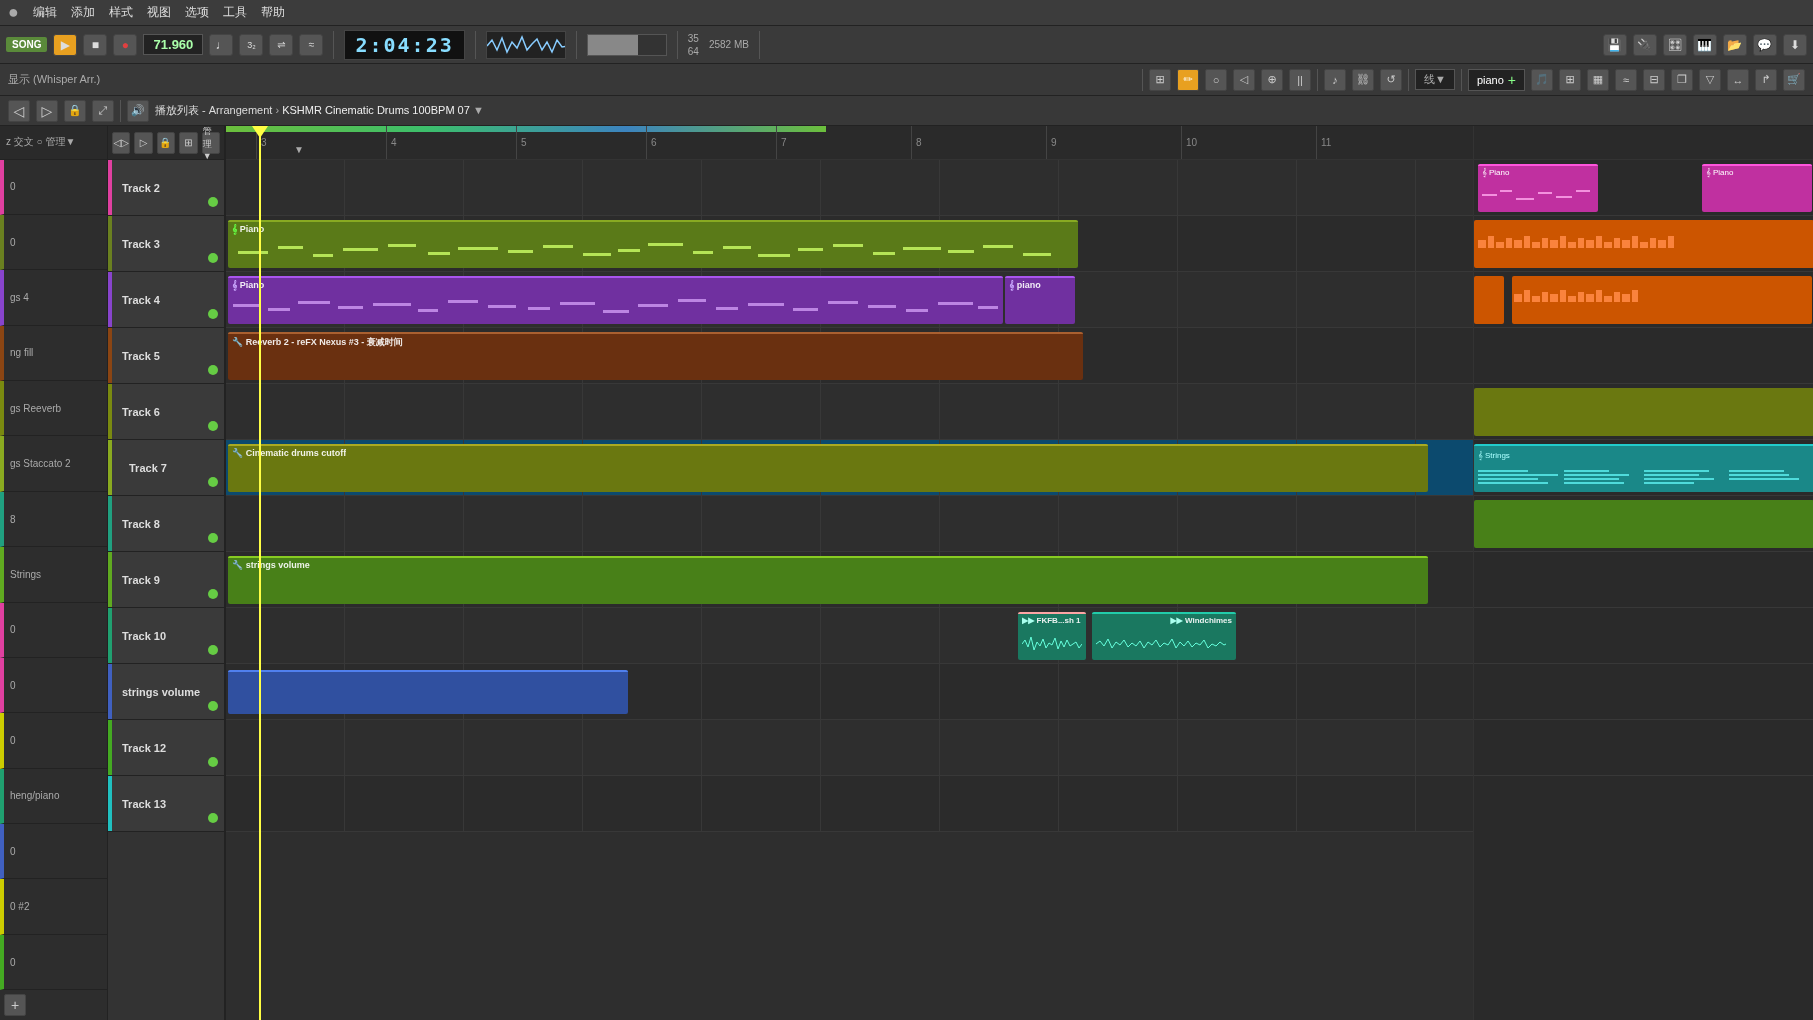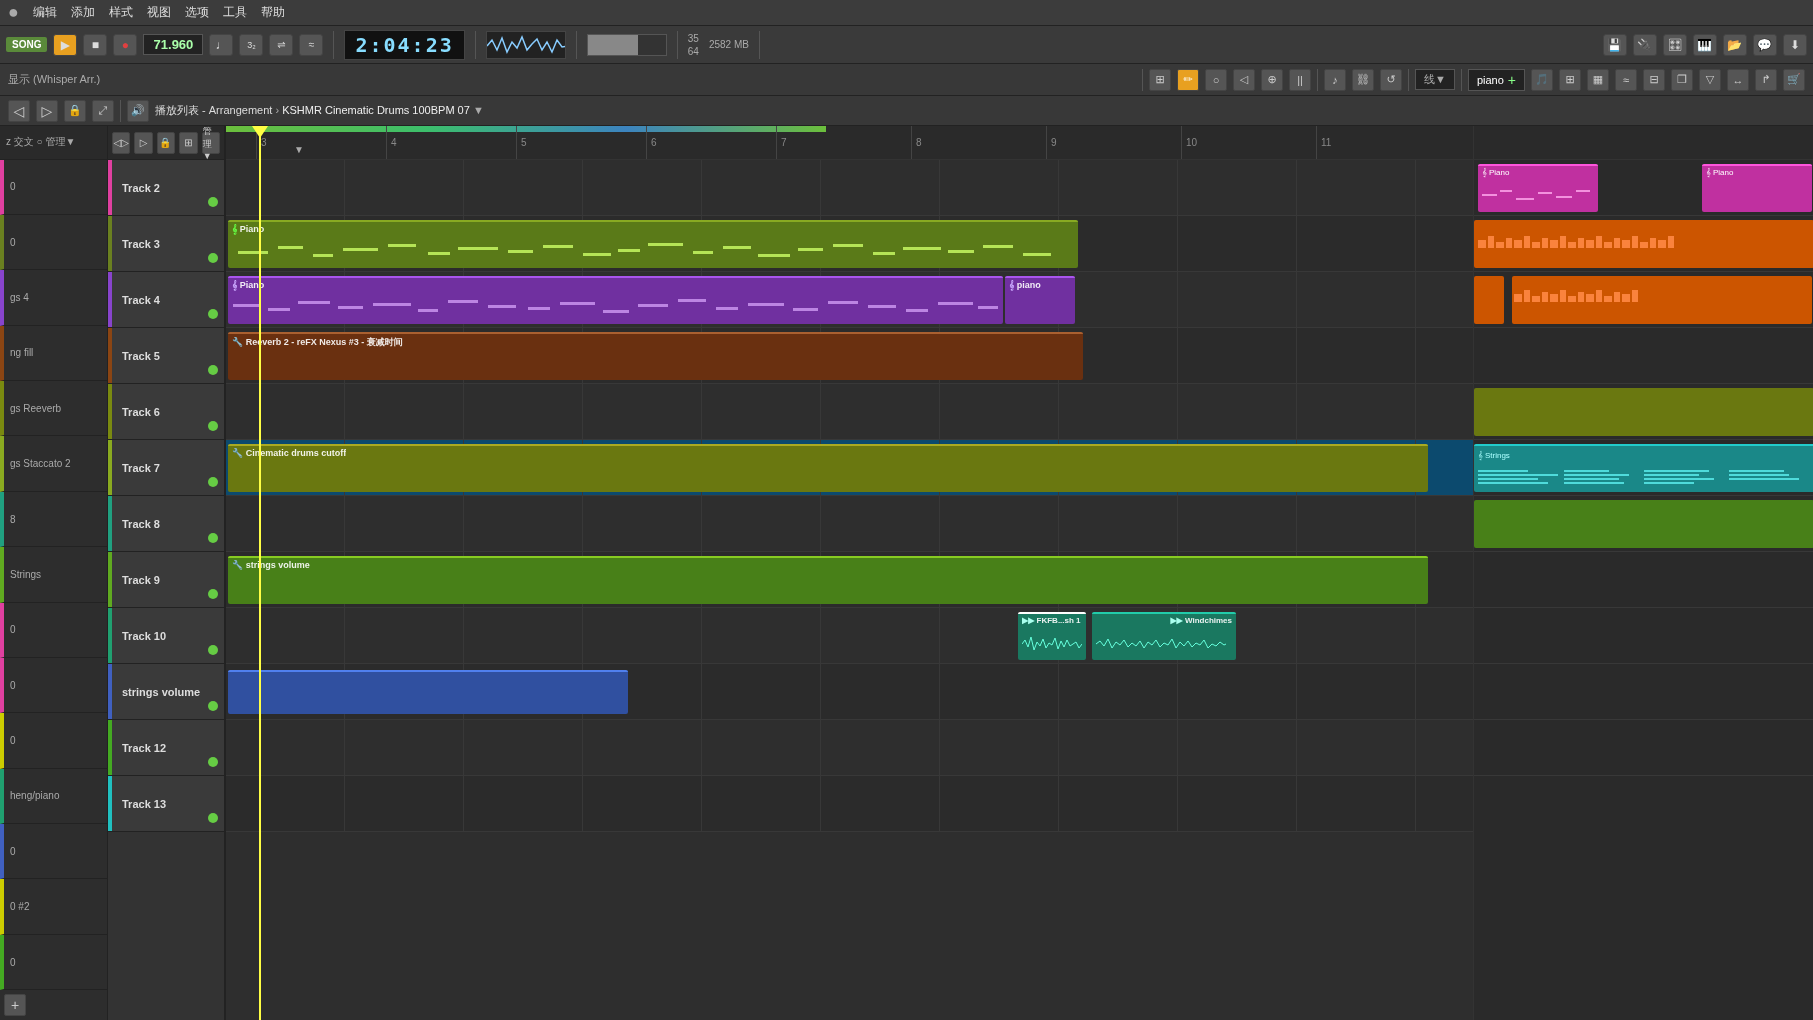--- a/index.html
+++ b/index.html
@@ -542,21 +542,21 @@
       </div>
 
       <div class="track-header">
         <div class="track-color-bar" style="background:#7a8a10;"></div>
         <span class="track-name" style="margin-left:8px;">Track 6</span>
         <div class="track-dot"></div>
       </div>
 
       <div class="track-header">
         <div class="track-color-bar" style="background:#8aaa20;"></div>
-        <span class="track-name" style="margin-left:8px;">Track 7</span>
+        <span class="track-name" style="margin-left:15px;">Track 7</span>
         <div class="track-dot"></div>
       </div>
 
       <div class="track-header">
         <div class="track-color-bar" style="background:#20a080;"></div>
         <span class="track-name" style="margin-left:8px;">Track 8</span>
         <div class="track-dot"></div>
       </div>
 
       <div class="track-header">
@@ -746,21 +746,21 @@
           <span class="clip-label">
             <span style="color:#aaffaa;font-size:9px;">🔧</span>
             <span>strings volume</span>
           </span>
         </div>
       </div>
 
       <div class="track-lane" style="background:#2e2e2e;">
         <div class="lane-grid"></div>
 
-        <div class="clip" style="left:792px;width:68px;background:#1a7860;border-top:2px solid #ffffff;">
+        <div class="clip" style="left:792px;width:68px;background:#1a7860;border-top:2px solid #fca5a5;">
           <span class="clip-label" style="font-size:8px;">
             <span style="color:#aaffee;font-size:8px;">▶▶</span>
             <span>FKFB...sh 1</span>
           </span>
           <svg style="position:absolute;bottom:4px;left:4px;width:60px;height:24px;">
             <polyline points="0,12 3,8 6,15 9,5 12,18 15,10 18,14 21,7 24,16 27,11 30,13 33,6 36,17 39,9 42,15 45,8 48,14 51,12 54,10 57,16 60,12" fill="none" stroke="#66ffdd" stroke-width="1"></polyline>
           </svg>
         </div>
 
         <div class="clip" style="left:866px;width:144px;background:#1a7860;border-top:2px solid #22ccaa;justify-content:flex-end;">

